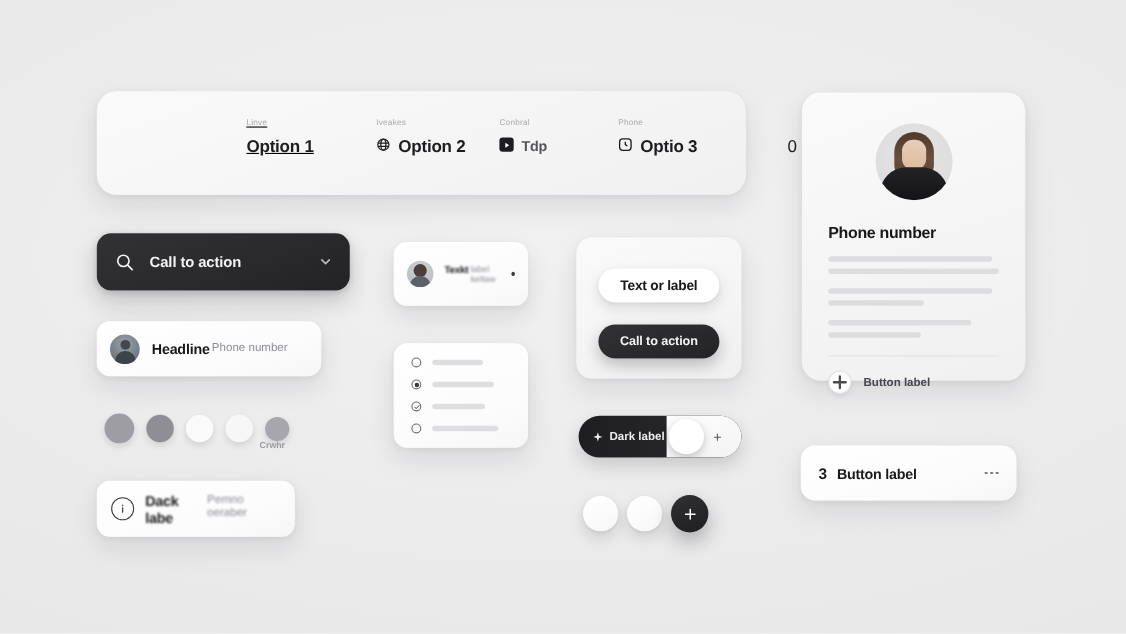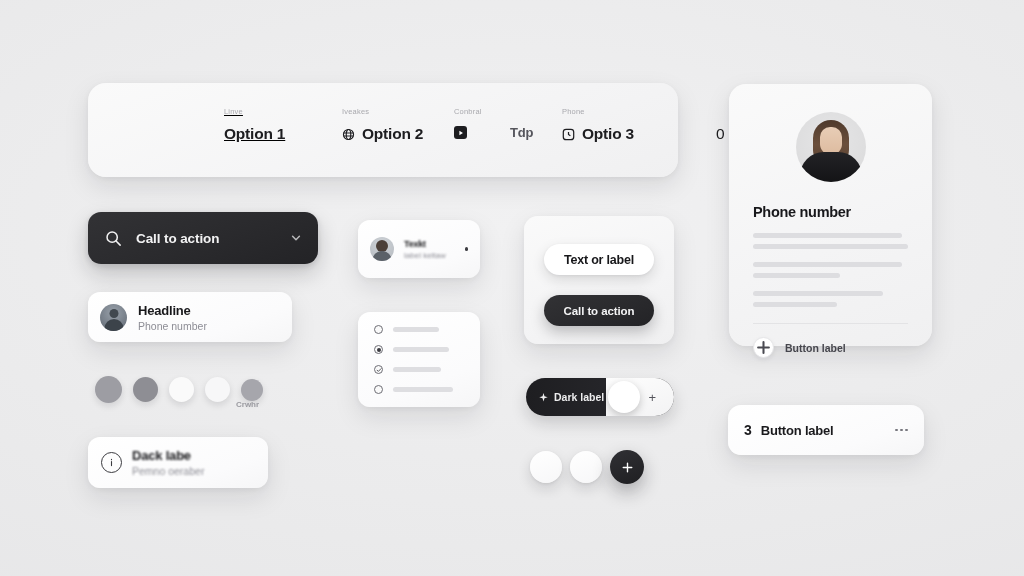--- a/index.html
+++ b/index.html
@@ -37,23 +37,23 @@
   }
   .stat {
     position: absolute; top: 24px;
   }
   .stat-label {
     font-size: 7.5px; color: #a9a9ae; letter-spacing: .2px;
     filter: blur(.35px); margin-bottom: 9px; height: 9px;
   }
   .stat-value {
     font-size: 15.5px; font-weight: 700; color: #1d1d20;
-    display: flex; align-items: center; gap: 7px; letter-spacing: -.2px;
-  }
-  .stat-blur { filter: blur(.6px); color: #55555c; font-weight: 600; font-size: 13px; margin-left: 36px; }
+    display: flex; gap: 7px; letter-spacing: -.2px;
+  }
+  .stat-blur { filter: blur(.6px); color: #55555c; font-weight: 600; font-size: 13px; }
 
   .mini-ico { width: 13px; height: 13px; display: inline-block; flex: none; }
   .mini-ico svg { display: block; width: 100%; height: 100%; }
   .sq-ico {
     width: 13px; height: 13px; background: #1d1d20; border-radius: 3px;
     display: flex; align-items: center; justify-content: center; flex: none;
   }
   .sq-ico svg { width: 8px; height: 8px; }
 
   
@@ -85,21 +85,21 @@
   .avatar-sm::before {
     content: ""; position: absolute; left: 50%; top: 19%;
     width: 9px; height: 9px; border-radius: 50%; transform: translateX(-50%);
     background: #41484f;
   }
   .avatar-sm::after {
     content: ""; position: absolute; left: 50%; top: 58%;
     width: 19px; height: 15px; border-radius: 10px 10px 0 0; transform: translateX(-50%);
     background: #3c434a;
   }
-  .txt-col { display: flex; flex-direction: column; gap: 2px; min-width: 0; }
+  .txt-col { display: flex; flex-direction: row; gap: 2px; min-width: 0; }
   .t-strong { font-size: 13px; font-weight: 700; color: #18181b; letter-spacing: -.2px; }
   .t-sub { font-size: 10.5px; color: #8d8d95; filter: blur(.45px); }
 
   
   #swatches { position: absolute; left: 95px; top: 376px; display: flex; align-items: center; gap: 11px; }
   .dot {
     width: 25px; height: 25px; border-radius: 50%;
     box-shadow: 0 3px 7px rgba(20,20,25,.12);
   }
   #swatch-caption {

